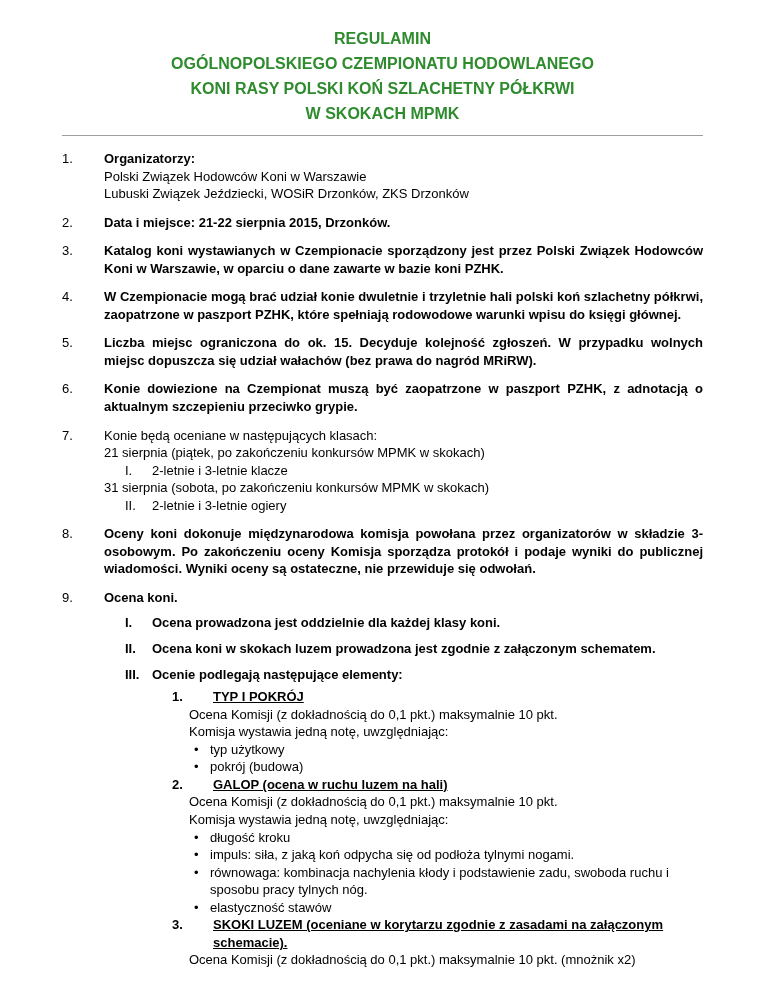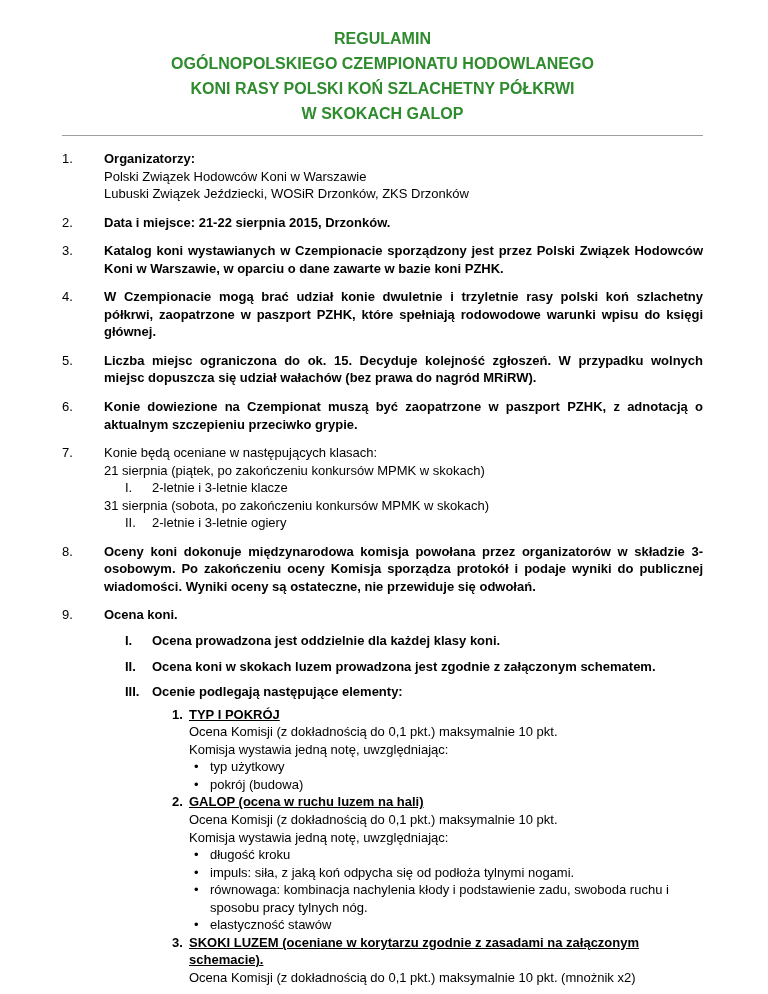--- a/index.html
+++ b/index.html
@@ -28,41 +28,41 @@
     line-height: 25px;
     padding-bottom: 9px;
     border-bottom: 1px solid #9e9e9e;
     margin-bottom: 14px;
   }
   .item { display: flex; margin-bottom: 11px; }
   .item > .num { flex: 0 0 42px; width: 42px; }
   .item > .content { flex: 1; min-width: 0; }
   .justify { text-align: justify; font-weight: bold; }
   .bold { font-weight: 700; }
-  .underline { text-decoration: underline; }
+  .underline { text-decoration: underline; margin-left: 24px; }
   .subrow { display: flex; }
   .subrow > .roman { flex: 0 0 27px; margin-left: 21px; }
   .spaced { margin-top: 8px; }
   .elements { margin-left: 68px; margin-top: 5px; }
   .el-head { display: flex; }
   .el-head > .el-num { flex: 0 0 17px; }
   .el-body { margin-left: 17px; }
   .bullet-row { display: flex; }
   .bullet-row > .bullet { flex: 0 0 16px; margin-left: 5px; }
 </style>
 </head>
 <body>
 
 <div class="page">
 
   <header class="doc-header">
     <div>REGULAMIN</div>
     <div>OGÓLNOPOLSKIEGO CZEMPIONATU HODOWLANEGO</div>
     <div>KONI RASY POLSKI KOŃ SZLACHETNY PÓŁKRWI</div>
-    <div>W SKOKACH GALOP</div>
+    <div>W SKOKACH MPMK</div>
   </header>
 
   <main>
 
     <section class="item">
       <div class="num">1.</div>
       <div class="content">
         <div class="bold">Organizatorzy:</div>
         <div>Polski Związek Hodowców Koni w Warszawie</div>
         <div>Lubuski Związek Jeździecki, WOSiR Drzonków, ZKS Drzonków</div>
@@ -76,21 +76,21 @@
       </div>
     </section>
 
     <section class="item">
       <div class="num">3.</div>
       <div class="content justify">Katalog koni wystawianych w Czempionacie sporządzony jest przez Polski Związek Hodowców Koni w Warszawie, w oparciu o dane zawarte w bazie koni PZHK.</div>
     </section>
 
     <section class="item">
       <div class="num">4.</div>
-      <div class="content justify">W Czempionacie mogą brać udział konie dwuletnie i trzyletnie rasy polski koń szlachetny półkrwi, zaopatrzone w paszport PZHK, które spełniają rodowodowe warunki wpisu do księgi głównej.</div>
+      <div class="content justify">W Czempionacie mogą brać udział konie dwuletnie i trzyletnie hali polski koń szlachetny półkrwi, zaopatrzone w paszport PZHK, które spełniają rodowodowe warunki wpisu do księgi głównej.</div>
     </section>
 
     <section class="item">
       <div class="num">5.</div>
       <div class="content justify">Liczba miejsc ograniczona do ok. 15. Decyduje kolejność zgłoszeń. W przypadku wolnych miejsc dopuszcza się udział wałachów (bez prawa do nagród MRiRW).</div>
     </section>
 
     <section class="item">
       <div class="num">6.</div>
       <div class="content justify">Konie dowiezione na Czempionat muszą być zaopatrzone w paszport PZHK, z adnotacją o aktualnym szczepieniu przeciwko grypie.</div>

